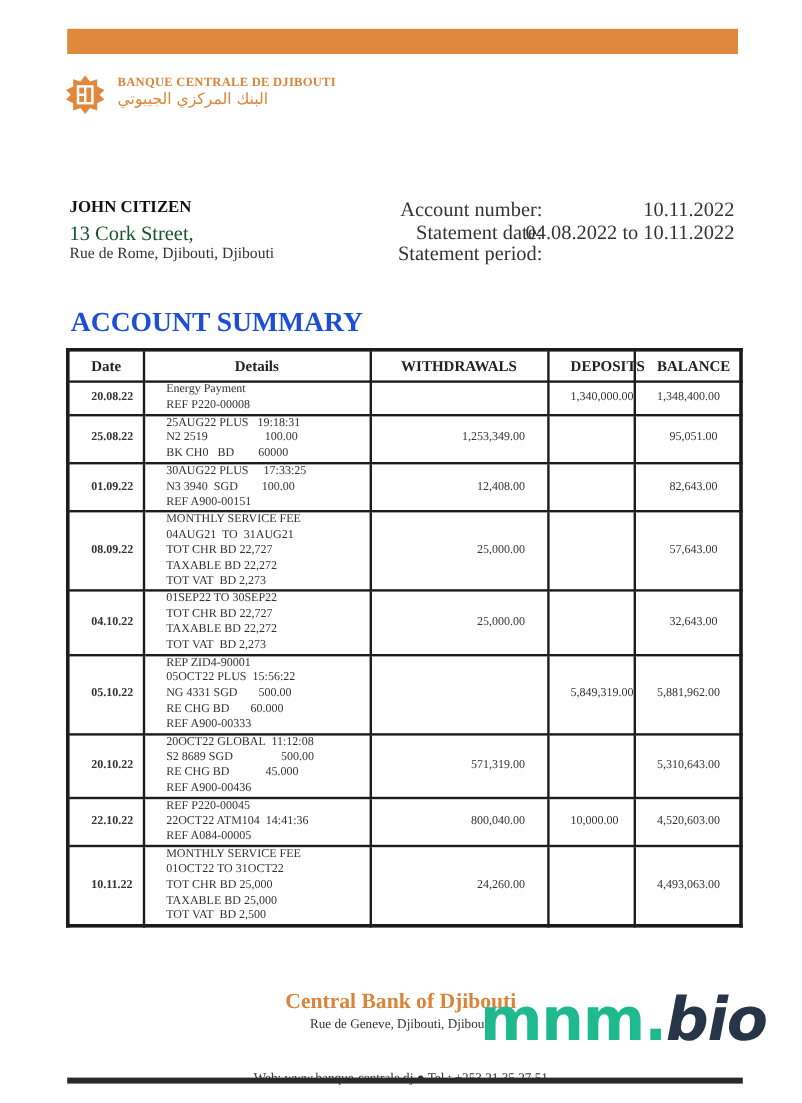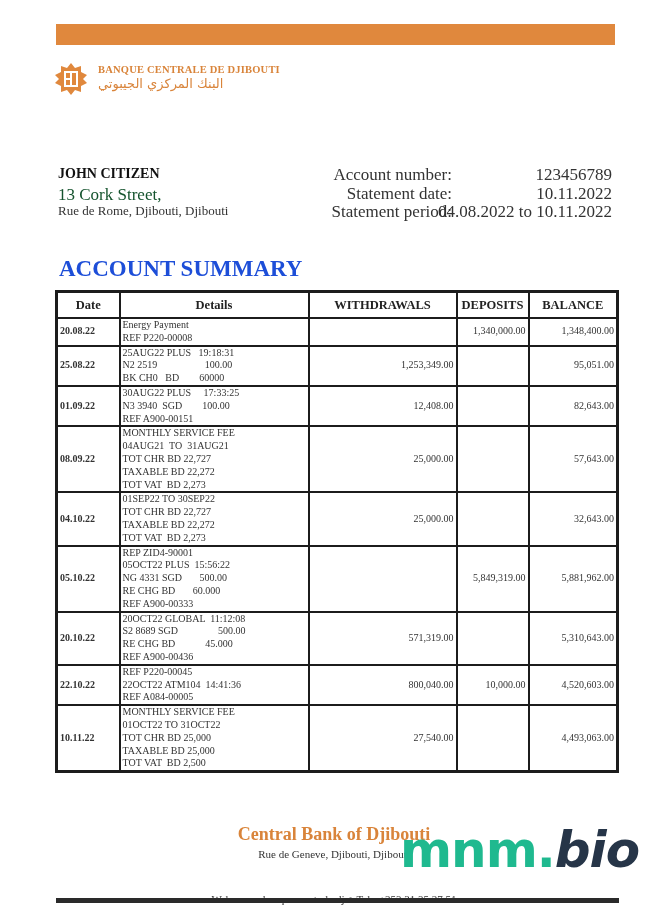--- a/index.html
+++ b/index.html
@@ -13,21 +13,21 @@
              font-size:13px; color:#d9843a; direction:rtl; width:212px; text-align:left; }
   .cust-name { position:absolute; left:58px; top:166px; font-weight:bold; font-size:14px; color:#111; }
   .cust-addr1 { position:absolute; left:58px; top:185px; font-size:17px; color:#14532d; }
   .cust-addr2 { position:absolute; left:58px; top:203px; font-size:13px; color:#333; }
   .meta { position:absolute; top:166px; font-size:17px; color:#333; line-height:18.5px; }
   .meta.labels { right:216px; text-align:right; }
   .meta.values { right:56px; text-align:right; }
   .section-title { position:absolute; left:59px; top:256px; font-weight:bold; font-size:23px; color:#1d4ed8;text-align:center; }
   table.stmt { position:absolute; left:55px; top:290px; width:561px; border-collapse:collapse;
                border:3px solid #1c1c1c; table-layout:fixed; }
-  table.stmt th, table.stmt td { border:2px solid #1c1c1c; padding:0 2px; }
+  table.stmt th, table.stmt td { border:2px solid #1c1c1c; padding:0 18px; }
   table.stmt th { height:24px; font-size:12.5px; font-weight:bold; color:#222; text-align:center; }
   table.stmt td { font-size:10px; color:#333; vertical-align:middle; line-height:12.8px; }
   td.date { font-weight:bold; font-size:10px; color:#222; padding-left:1px; }
   td.amt { text-align:right; padding-right:1px; }
   td.details { white-space:pre; font-size:9.6px; }
   .footer-title { position:absolute; left:0; width:668px; top:824px; text-align:center; padding-left:-6px;
                   font-weight:bold; font-size:18px; color:#d9843a; }
   .footer-line1 { position:absolute; left:0; width:668px; top:848px; text-align:center; font-size:11px; color:#333; }
   .footer-line2 { position:absolute; left:0; width:668px; top:866px; text-align:center; font-size:11px; color:#333;margin-top:27px; }
   .bottombar { position:absolute; left:56px; top:898px; width:563px; height:5px; background:#2a2a2a; }
@@ -56,21 +56,20 @@
 <div class="cust-name">JOHN CITIZEN</div>
 <div class="cust-addr1">13 Cork Street,</div>
 <div class="cust-addr2">Rue de Rome, Djibouti, Djibouti</div>
 
 <div class="meta labels">
   <div>Account number:</div>
   <div>Statement date:</div>
   <div>Statement period:</div>
 </div>
 <div class="meta values">
-  <div>123456789</div>
   <div>10.11.2022</div>
   <div>04.08.2022 to 10.11.2022</div>
 </div>
 
 <div class="section-title">ACCOUNT SUMMARY</div>
 
 <table class="stmt">
   <colgroup>
     <col style="width:63px">
       <col style="width:189px">
@@ -165,21 +164,21 @@
         <td class="amt">10,000.00</td>
         <td class="amt">4,520,603.00</td>
       </tr>
       <tr style="height: 65px;">
         <td class="date">10.11.22</td>
         <td class="details">MONTHLY SERVICE FEE
 01OCT22 TO 31OCT22
 TOT CHR BD 25,000
 TAXABLE BD 25,000
 TOT VAT  BD 2,500</td>
-        <td class="amt">27,540.00</td>
+        <td class="amt">24,260.00</td>
         <td class="amt"></td>
         <td class="amt">4,493,063.00</td>
       </tr>
     </tbody>
 </table>
 
 <div class="footer-title">Central Bank of Djibouti</div>
 <div class="footer-line1">Rue de Geneve, Djibouti, Djibouti</div>
 <div class="footer-line2">Web: www.banque-centrale.dj  ●  Tel.: +253 21 35 27 51</div>
 <div class="bottombar"></div>

